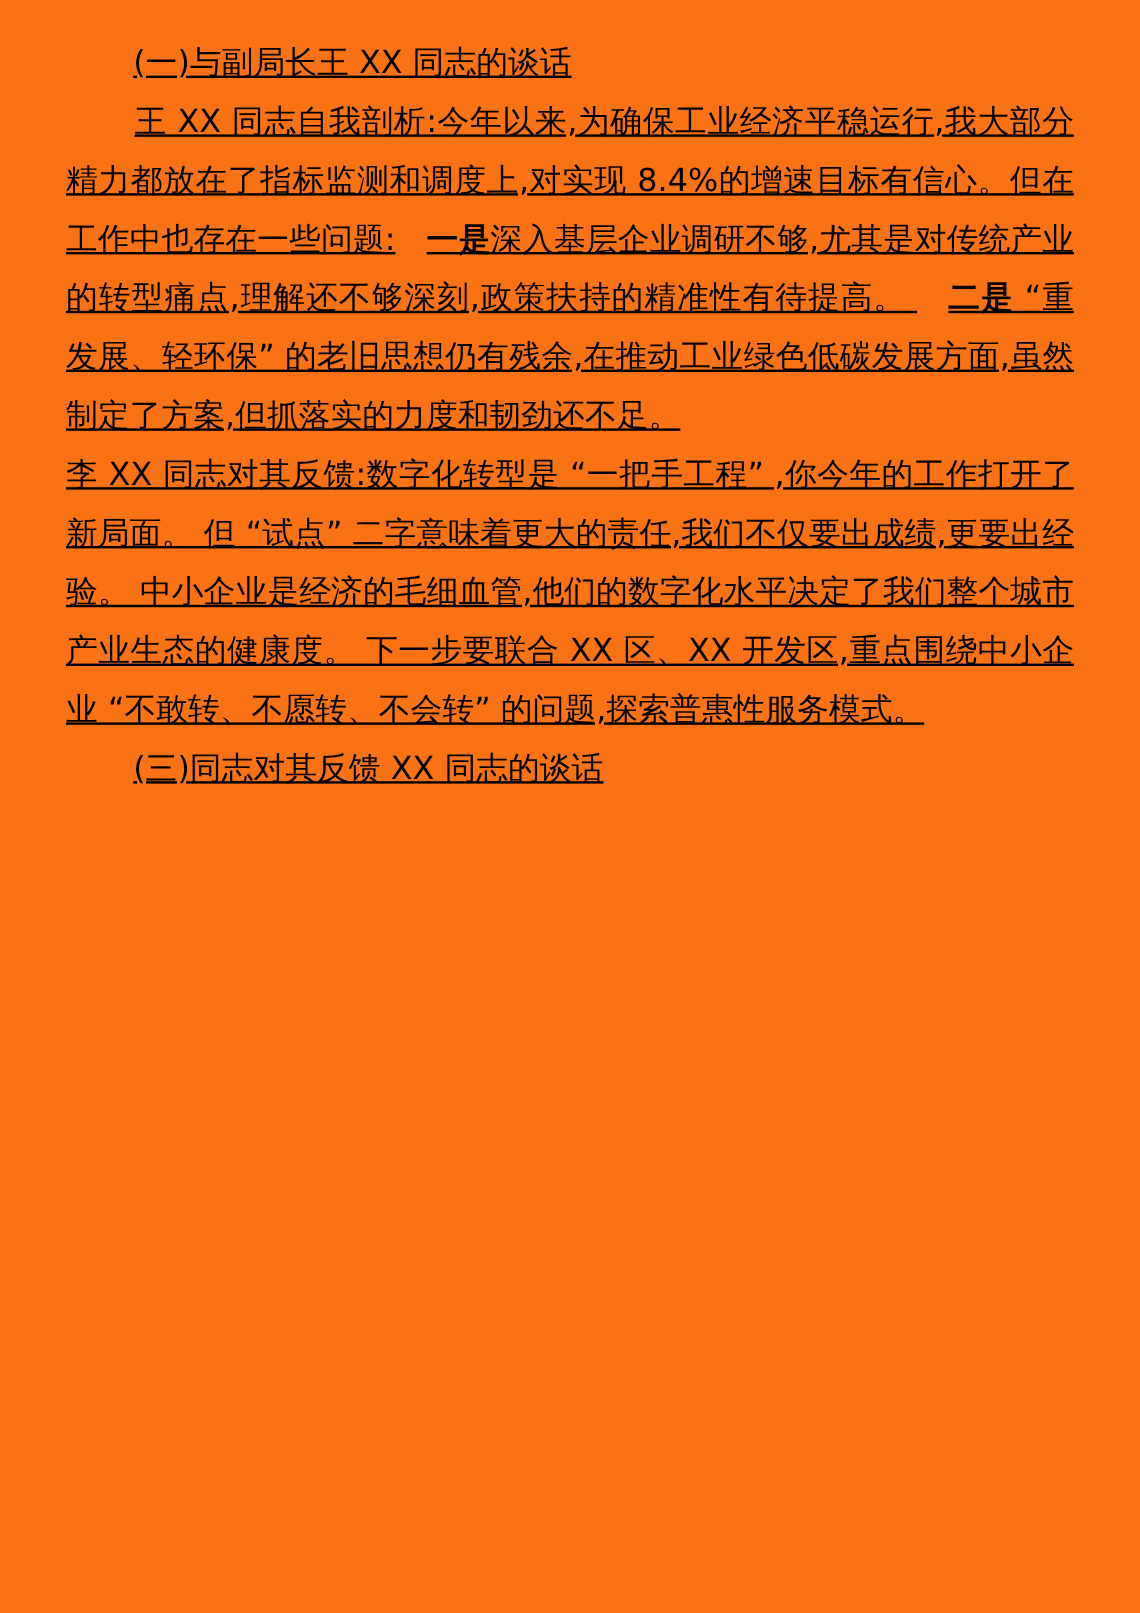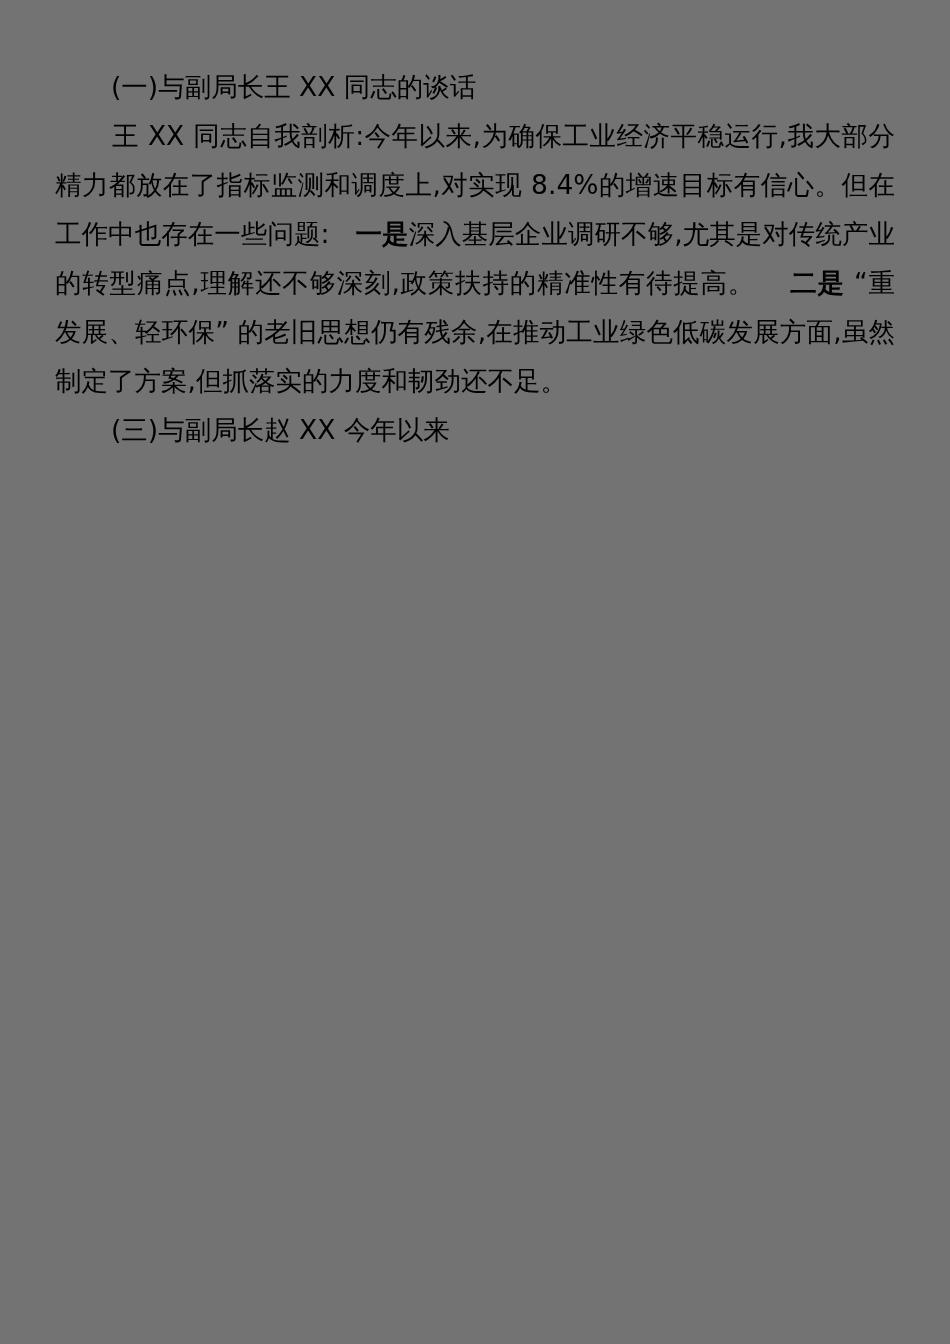--- a/index.html
+++ b/index.html
@@ -12,23 +12,24 @@
     height: 1344px;
     font-family: "DejaVu Sans", "Liberation Sans", sans-serif;
     color: #000000;
     -webkit-font-smoothing: antialiased;
   }
   .page {
     position: relative;
     width: 950px;
     height: 1344px;
     box-sizing: border-box;
-    padding: 62px 55px 0 55px;
-    background: #737373;
+    padding: 28px 55px 0 55px;
+    background: #f97316;
     overflow: hidden;
+    text-decoration: underline;
   }
   .doc-body {
     width: 840px;
   }
   .para {
     font-size: 26.5px;
     line-height: 49px;
     letter-spacing: 0px;
     text-align: justify;
     text-justify: inter-character;
@@ -50,15 +51,16 @@
     margin-left: 26px;
   }
 </style>
 </head>
 <body>
 
 <div class="page">
   <div class="doc-body" id="doc-body">
       <p class="para heading">(一)与副局长王 XX 同志的谈话</p>
       <p class="para indent"><span>王 XX 同志自我剖析:今年以来,为确保工业经济平稳运行,我大部分精力都放在了指标监测和调度上,对实现 8.4%的增速目标有信心。但在工作中也存在一些问题:</span><span class="b">一是</span><span>深入基层企业调研不够,尤其是对传统产业的转型痛点,理解还不够深刻,政策扶持的精准性有待提高。 </span><span class="b">二是</span><span> “重发展、轻环保” 的老旧思想仍有残余,在推动工业绿色低碳发展方面,虽然制定了方案,但抓落实的力度和韧劲还不足。</span></p>
-      <p class="para heading">(三)与副局长赵 XX 今年以来</p>
+      <p class="para noindent"><span>李 XX 同志对其反馈:数字化转型是 “一把手工程” ,你今年的工作打开了新局面。 但 “试点” 二字意味着更大的责任,我们不仅要出成绩,更要出经验。 中小企业是经济的毛细血管,他们的数字化水平决定了我们整个城市产业生态的健康度。 下一步要联合 XX 区、XX 开发区,重点围绕中小企业 “不敢转、不愿转、不会转” 的问题,探索普惠性服务模式。</span></p>
+      <p class="para heading">(三)同志对其反馈 XX 同志的谈话</p>
     </div>
 </div>
 
 </body></html>

